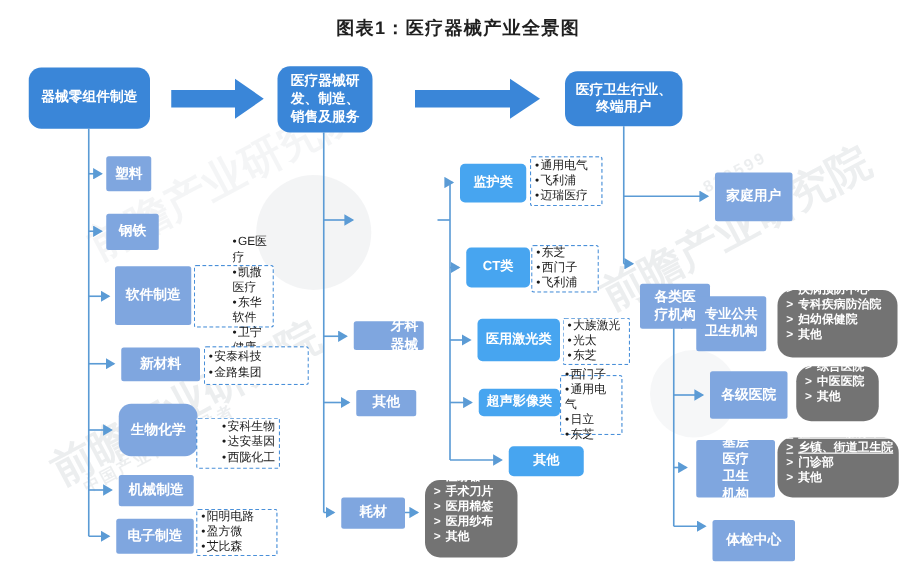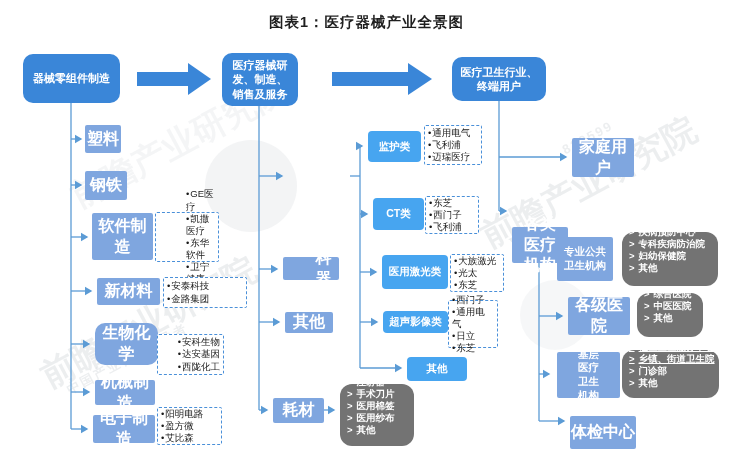--- a/index.html
+++ b/index.html
@@ -5,21 +5,21 @@
   html,body{margin:0;padding:0;background:#fff;}
   .canvas{position:relative;width:733px;height:455px;background:#ffffff;overflow:hidden;
     font-family:"Liberation Sans","DejaVu Sans",sans-serif;}
   .wires{position:absolute;left:0;top:0;width:733px;height:455px;}
   .title{position:absolute;left:0;right:0;top:13px;text-align:center;font-size:14.5px;
     font-weight:bold;color:#1f1f1f;letter-spacing:1px;}
   .node{position:absolute;display:flex;align-items:center;justify-content:center;
     text-align:center;color:#fff;font-weight:bold;box-sizing:border-box;
     word-break:break-all;line-height:1.3;}
   .lv1{background:#3a86d8;border-radius:10px;font-size:11px;}
-  .lv2{background:#7fa6df;border-radius:2px;font-size:16px;}
+  .lv2{background:#7fa6df;border-radius:2px;font-size:11px;}
   .lv3{background:#47a5f0;border-radius:4px;font-size:10.5px;}
   .dash{position:absolute;display:flex;flex-direction:column;justify-content:center;
     background:#fff;border:1.5px dashed #4a90d9;border-radius:2px;box-sizing:border-box;
     padding:2px 3px;color:#1a1a1a;font-size:9.5px;line-height:1.28;text-align:left;}
   .crow::before{content:"\2022";margin-right:1px;}
   .pill{position:absolute;display:flex;flex-direction:column;justify-content:center;
     background:#737373;border-radius:12px;box-sizing:border-box;padding:3px 4px 21px 7px;
     color:#fff;font-size:9.5px;font-weight:bold;line-height:1.26;text-align:left;}
   .irow::before{content:"\003E";margin-right:4px;font-weight:bold;}
   .u{text-decoration:underline;}

